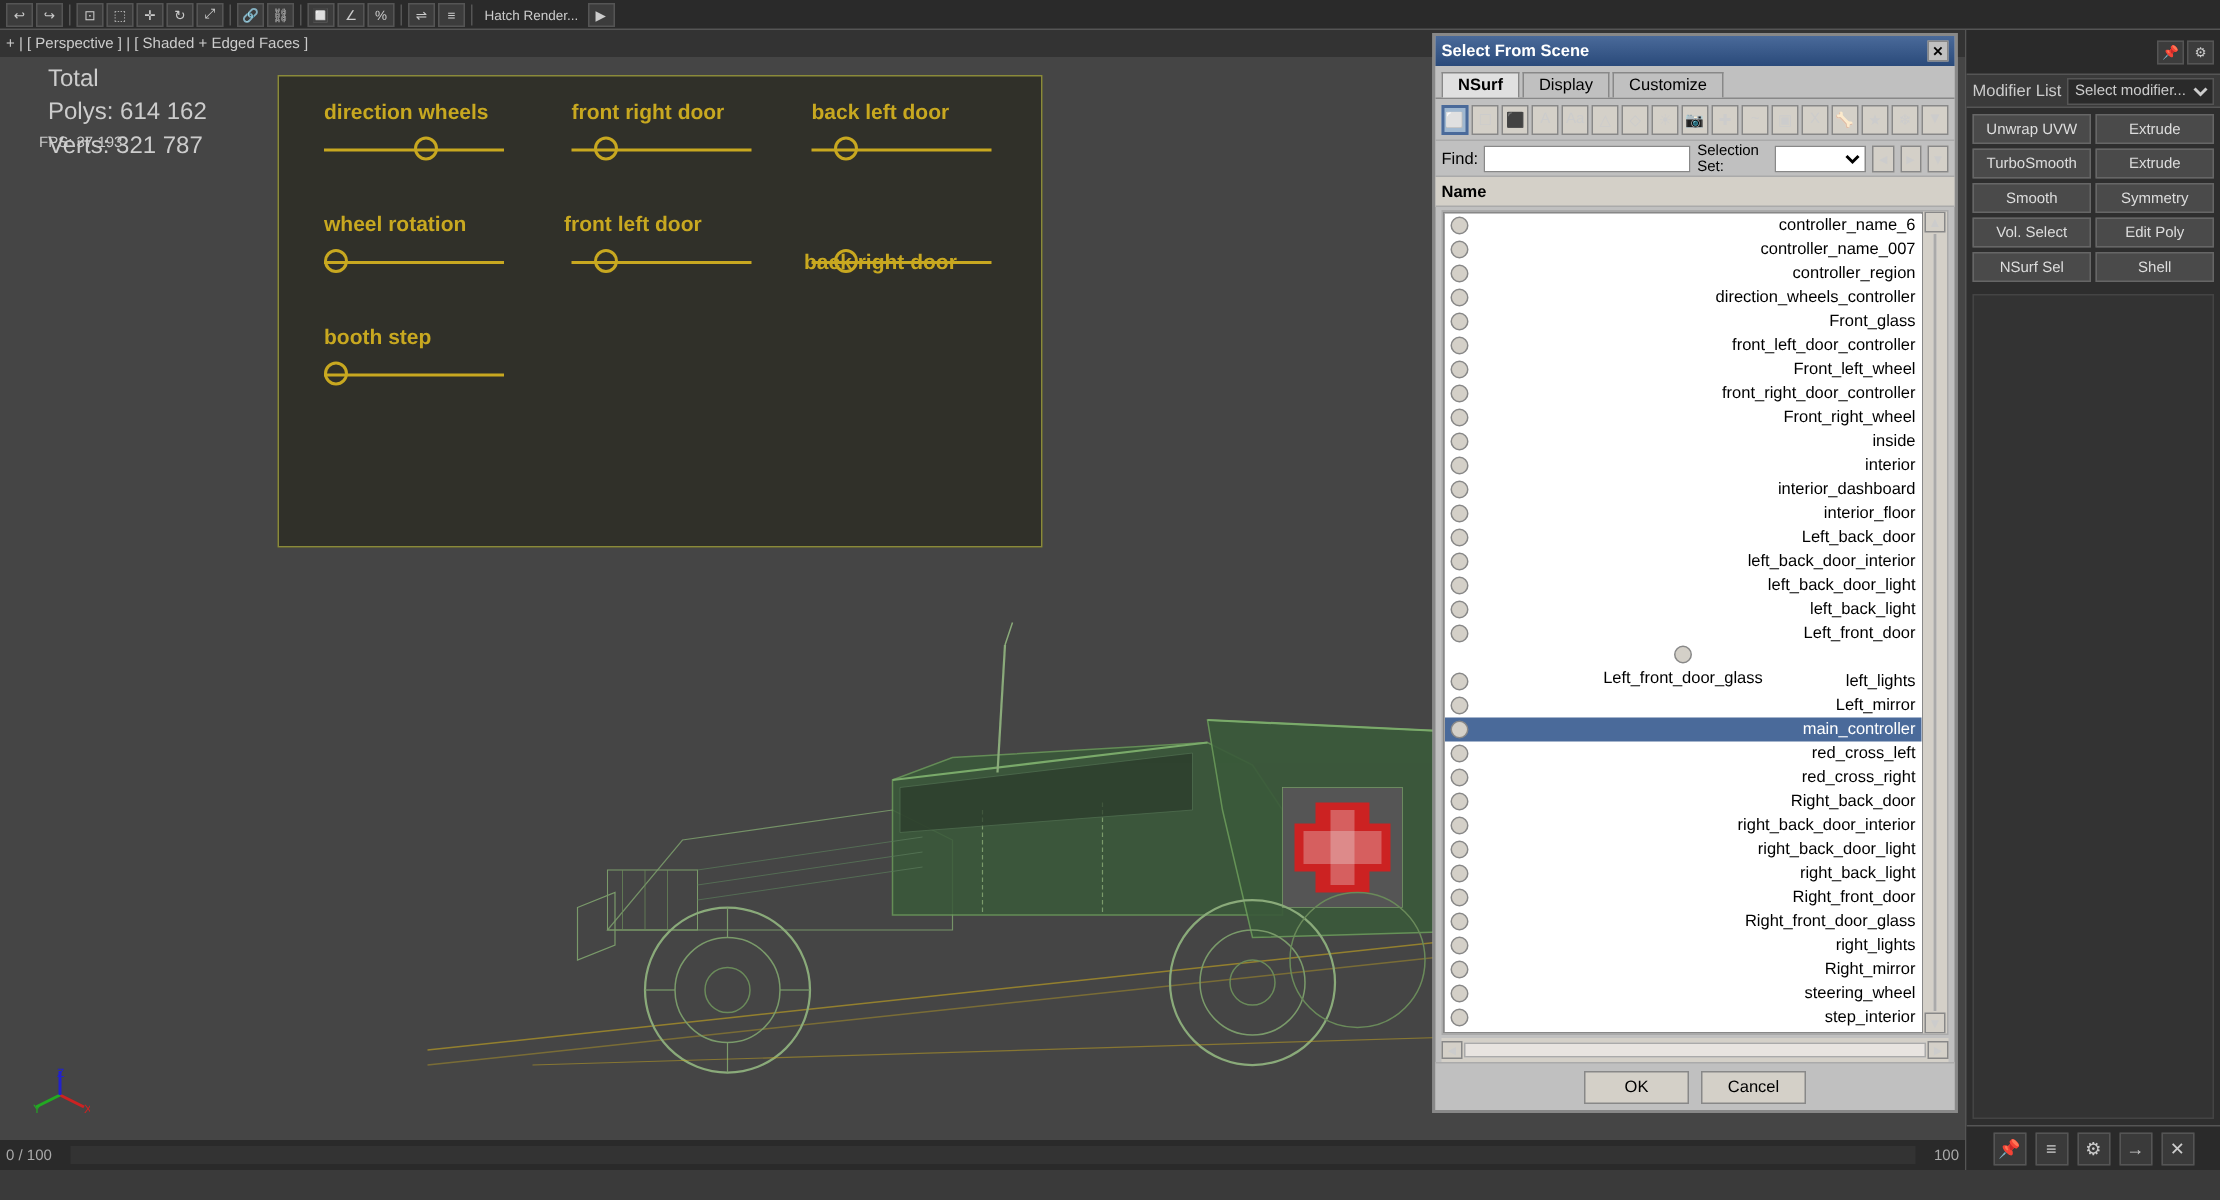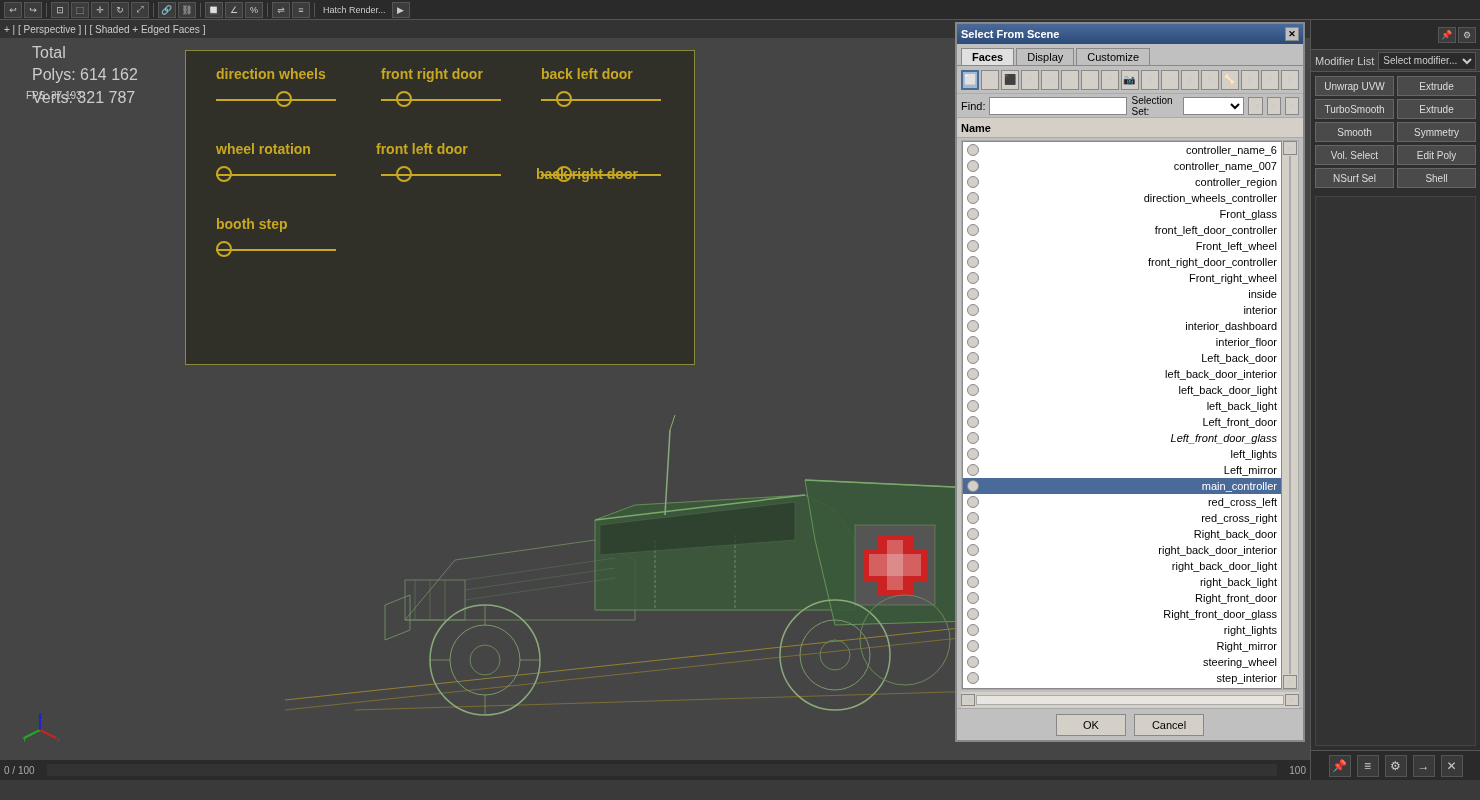--- a/index.html
+++ b/index.html
@@ -438,21 +438,21 @@
       white-space: nowrap;
       justify-content: space-between;
     }
 
     .object-item.selected {
       background: #4a6a9a;
       color: white;
     }
 
     .object-item.italic {
-      font-style: italic;
+      flex-direction: column;
     }
 
     .obj-icon {
       width: 12px;
       height: 12px;
       border-radius: 50%;
       border: 1px solid #888;
       background: #d4d0c8;
       flex-shrink: 0;
       display: flex;
@@ -712,21 +712,21 @@
 
 </div>
 
 <div id="select-dialog">
   <div id="dialog-titlebar">
     <span>Select From Scene</span>
     <div id="dialog-close-btn">✕</div>
   </div>
 
   <div id="dialog-tabs">
-    <div class="dialog-tab active">Faces</div>
+    <div class="dialog-tab active">NSurf</div>
     <div class="dialog-tab">Display</div>
     <div class="dialog-tab">Customize</div>
   </div>
 
   <div id="dialog-toolbar">
     <div class="dialog-tool-btn active">⬜</div>
     <div class="dialog-tool-btn">☐</div>
     <div class="dialog-tool-btn">⬛</div>
     <div class="dialog-tool-btn">A</div>
     <div class="dialog-tool-btn">Aa</div>

